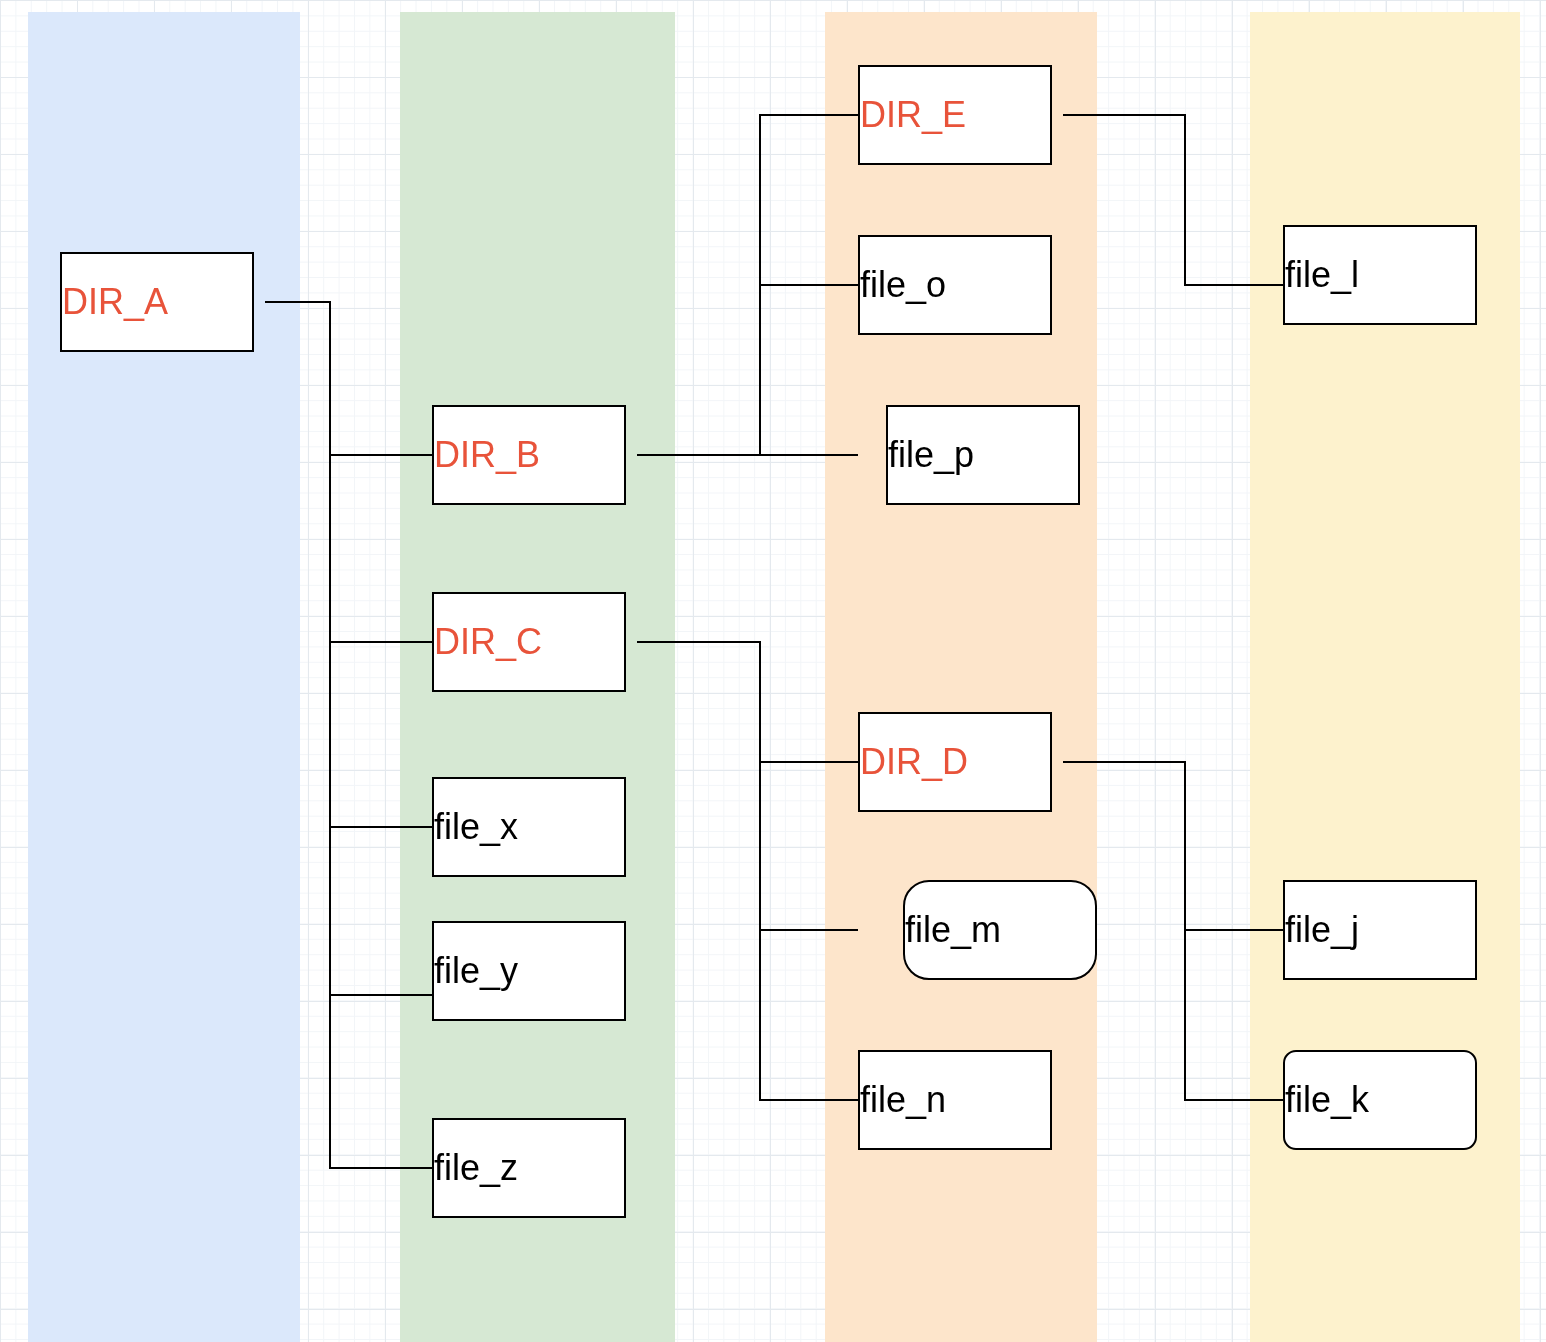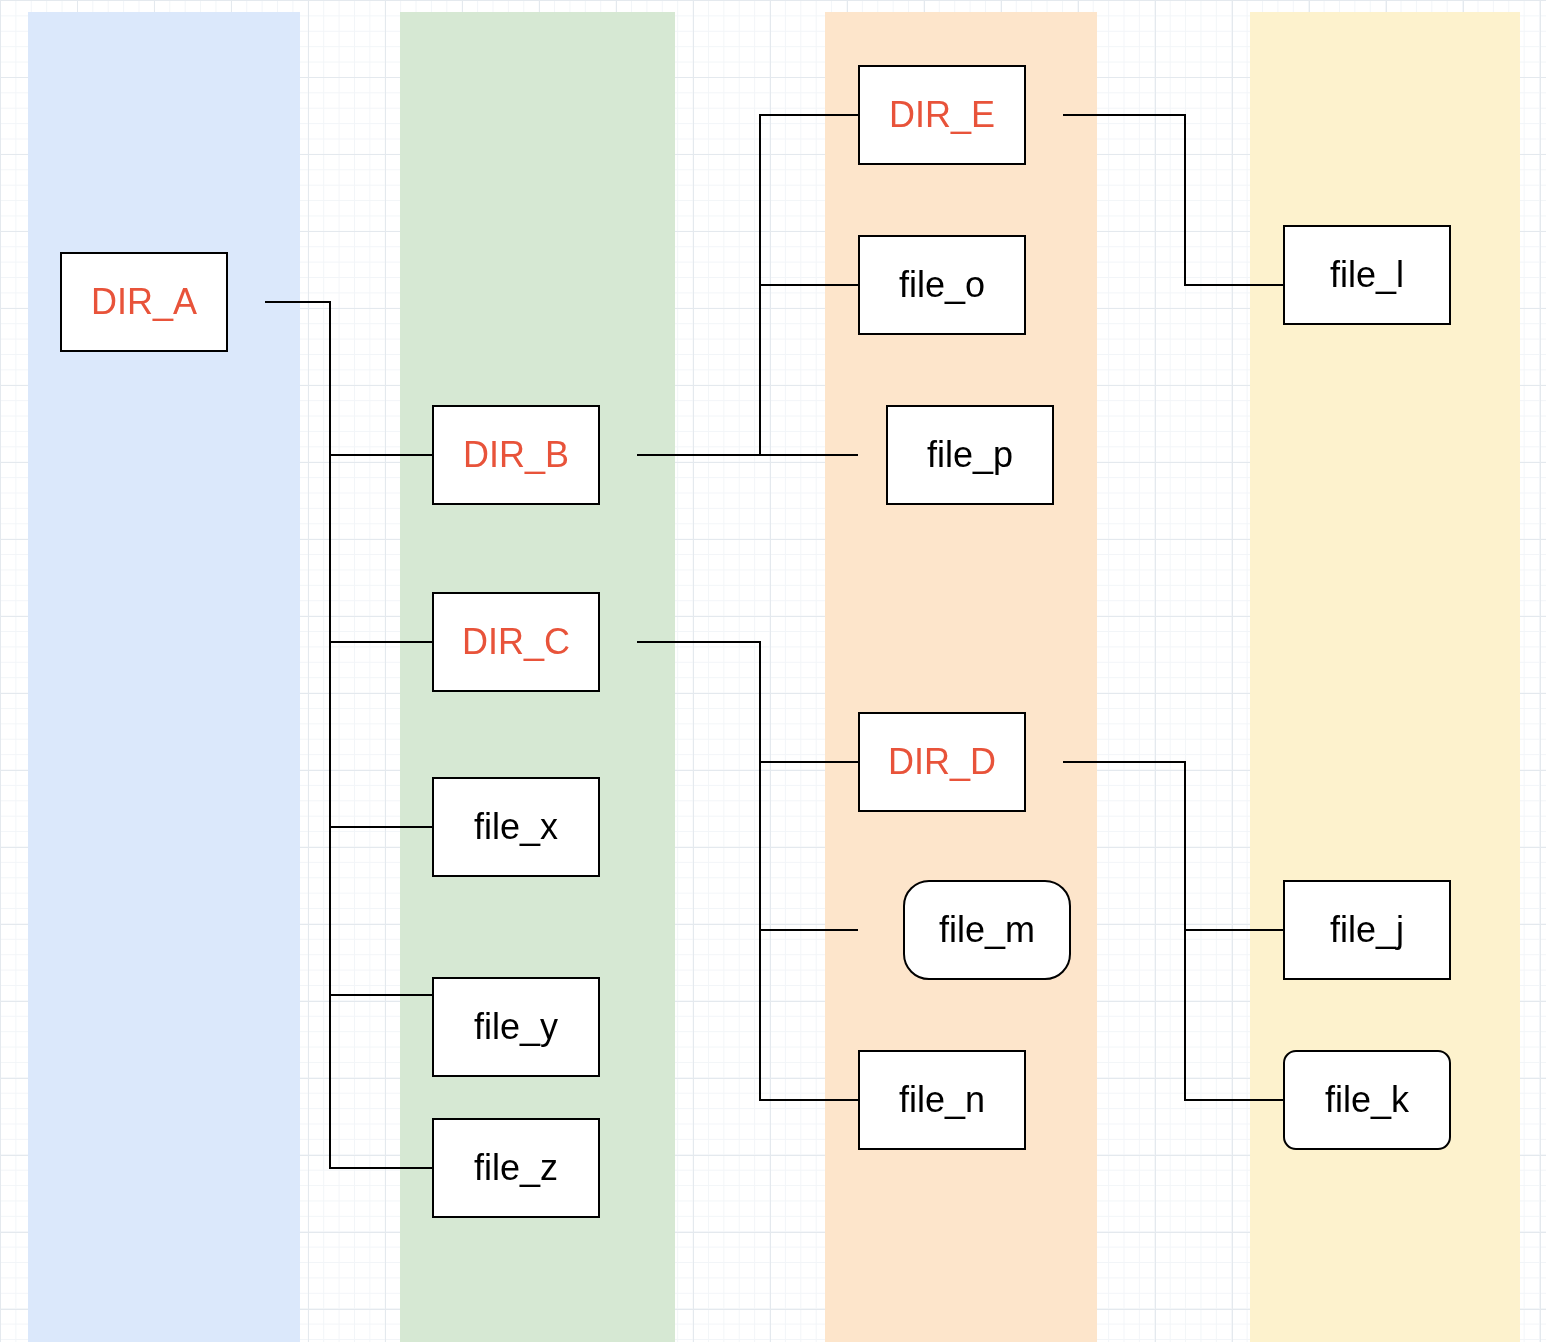--- a/index.html
+++ b/index.html
@@ -36,42 +36,41 @@
     top: 0;
   }
   .edges path {
     fill: none;
     stroke: #000000;
     stroke-width: 2;
   }
 
   .node {
     position: absolute;
-    width: 168px;
+    width: 194px;
     height: 100px;
     background: #ffffff;
     border: 2px solid #000000;
     box-sizing: border-box;
     display: flex;
     align-items: center;
-    justify-content: center;
     font-size: 36px;
     color: #000000;
   }
   .node.dir {
     color: #e8533a;
   }
 
   
   .n-dir-a  { left: 60px;   top: 252px; }
   
   .n-dir-b  { left: 432px;  top: 405px; }
   .n-dir-c  { left: 432px;  top: 592px; }
   .n-file-x { left: 432px;  top: 777px; }
-  .n-file-y { left: 432px;  top: 977px; }
+  .n-file-y { left: 432px;  top: 921px; }
   .n-file-z { left: 432px;  top: 1118px; }
   
   .n-dir-e  { left: 858px;  top: 65px; }
   .n-file-o { left: 858px;  top: 235px; }
   .n-file-p { left: 858px;  top: 405px; margin-left: 28px; }
   .n-dir-d  { left: 858px;  top: 712px; }
   .n-file-m { left: 903px;  top: 880px; border-radius: 26px; }
   .n-file-n { left: 858px;  top: 1050px; }
   
   .n-file-l { left: 1283px; top: 225px; }

